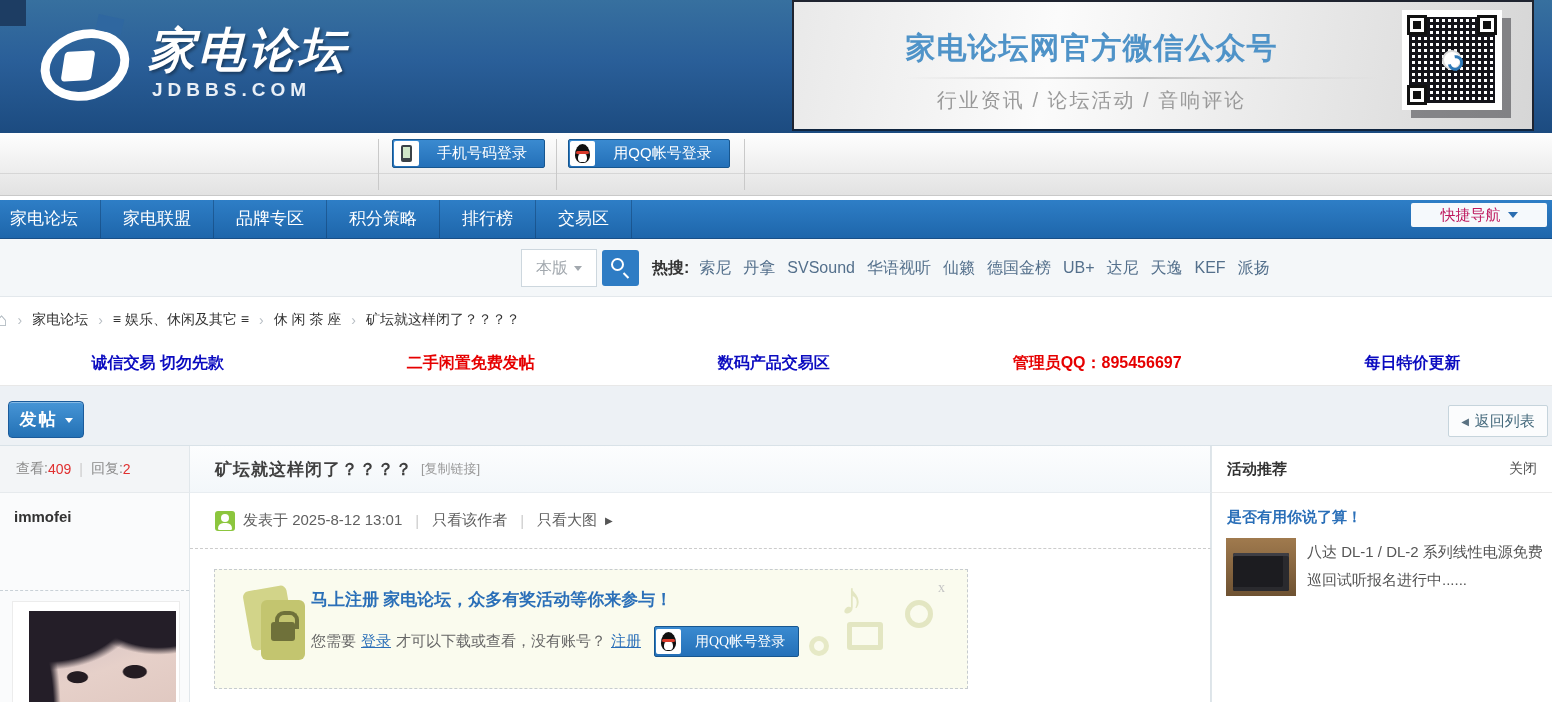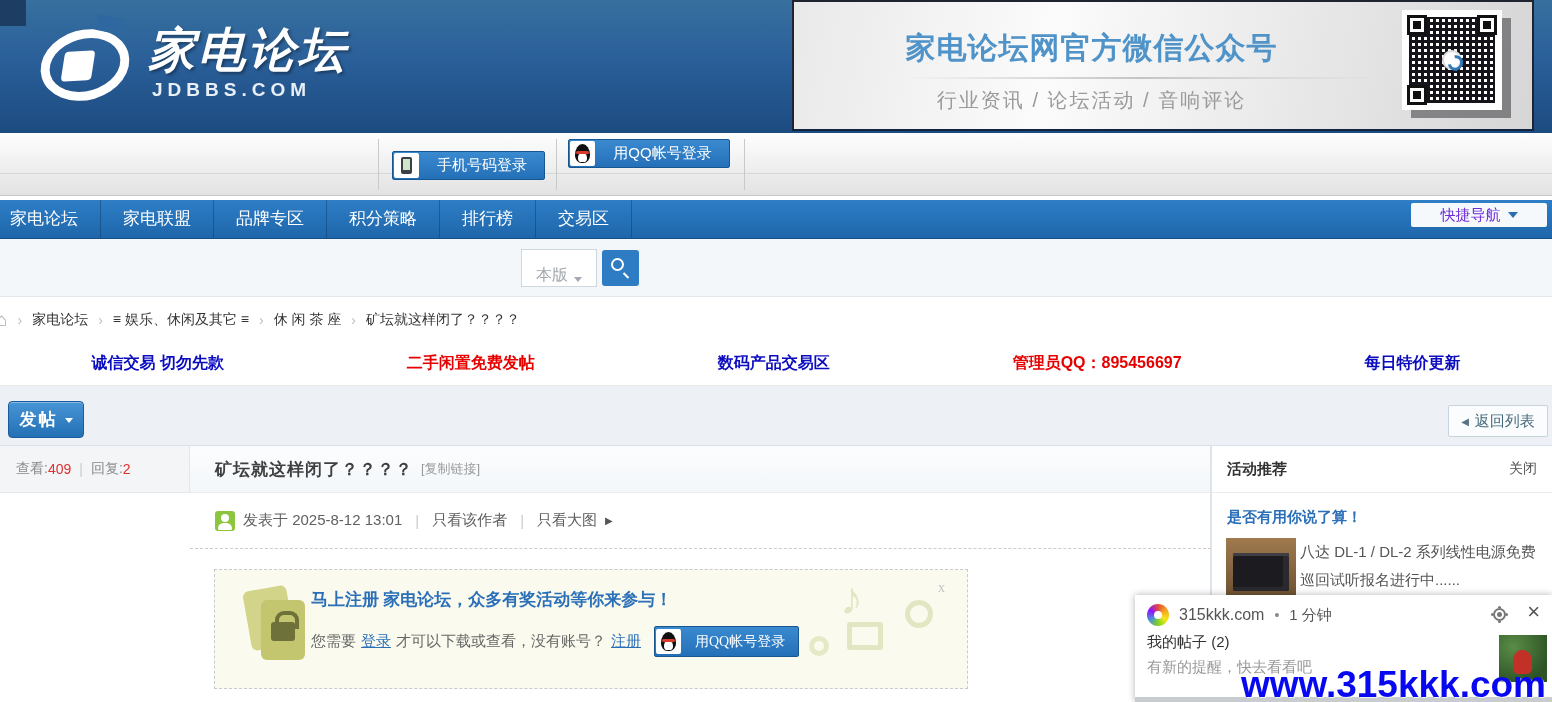--- a/index.html
+++ b/index.html
@@ -77,32 +77,32 @@
   .reglink-top { position:absolute; left:1419px; top:147px; font-size:15px; font-weight:bold; color:#1a64ac; cursor:pointer; }
   .forgot { position:absolute; left:1462px; top:147px; font-size:15px; color:#333; cursor:pointer; }
 
   
   .nav { position:absolute; left:0; top:200px; width:100%; height:39px;
          background:linear-gradient(180deg,#2e7ec6,#1e66ab); border-bottom:1px solid #194f87; }
   .nav-items { display:flex; margin-left:-12px; }
   .nav-item { padding:0 22px; line-height:38px; font-size:17px; color:#fff; cursor:pointer;
               border-right:1px solid rgba(8,40,78,.35); }
   .quick { position:absolute; right:5px; top:3px; width:136px; height:24px; background:#f5f9fc;
-           border-radius:2px; color:#6d28d9; font-size:15px; display:flex; align-items:center;
+           border-radius:2px; color:#be185d; font-size:15px; display:flex; align-items:center;
            justify-content:center; gap:7px; cursor:pointer; }
   .caret-dn-blue { width:0; height:0; border:5px solid transparent; border-top:6px solid #2a6db0; margin-top:5px; }
 
   
   .searchrow { position:absolute; left:0; top:239px; width:100%; height:58px; background:#f4f7f9;
                border-bottom:1px solid #e3e8ec; }
   .sinput { position:absolute; left:4px; top:10px; width:517px; height:38px; border:1px solid #cdd7de;
             border-right:none; padding:0 10px; font-size:15px; color:#555; font-family:inherit; }
   .sinput::placeholder { color:#a8aeb4; }
   .sscope { position:absolute; left:521px; top:10px; width:76px; height:38px; border:1px solid #cdd7de;
-            background:#fff; color:#a2a8ae; font-size:16px; display:flex; align-items:flex-end; gap:6px;
+            background:#fff; color:#a2a8ae; font-size:16px; display:flex; align-items:center; gap:6px;
             padding-left:14px; cursor:pointer; }
   .caret-dn-gray { width:0; height:0; border:4px solid transparent; border-top:5px solid #a2a8ae; margin-top:4px; }
   .sbtn { position:absolute; left:602px; top:11px; width:37px; height:36px; background:#2e7cc4;
           border:none; border-radius:3px; cursor:pointer; }
   .mag { position:absolute; left:9px; top:8px; width:13px; height:13px; border:2px solid #fff; border-radius:50%; }
   .mag::after { content:""; position:absolute; left:12px; top:12px; width:2px; height:7px; background:#fff;
           transform:rotate(-45deg); }
   .hot { position:absolute; left:652px; top:0; height:58px; display:flex; align-items:center; font-size:16px; }
   .hot-label { font-weight:bold; color:#333; margin-right:10px; }
   .hot-link { color:#54708c; margin-right:12px; cursor:pointer; }
@@ -200,21 +200,21 @@
   .d-gear { position:absolute; right:138px; top:66px; width:20px; height:20px; border:5px solid #e6e9c6; border-radius:50%; }
 
   
   .sidebar { position:absolute; left:1211px; top:0; width:341px; height:257px; background:#fff;
              border-left:1px solid #dfe6ea; }
   .sb-head { height:47px; border-bottom:1px solid #ebebeb; display:flex; align-items:center;
              justify-content:space-between; padding:0 15px; }
   .sb-title { font-size:15px; font-weight:bold; color:#333; }
   .sb-close { font-size:14px; color:#555; cursor:pointer; }
   .sb-promo { margin:15px 15px 0; font-size:15px; font-weight:bold; color:#2a6fb8; cursor:pointer; }
-  .sb-item { position:absolute; left:14px; top:92px; right:6px; display:flex; gap:4px; cursor:pointer; }
+  .sb-item { position:absolute; left:14px; top:92px; right:6px; display:flex; gap:11px; cursor:pointer; }
   .sb-thumb { width:70px; height:58px; flex:none; position:relative;
               background:linear-gradient(180deg,#a07a4e,#6e5232); }
   .sb-thumb::after { content:""; position:absolute; left:7px; top:15px; right:7px; bottom:5px;
               background:#1c1c20; border-radius:2px; box-shadow:inset 0 3px 0 #3e3e44, inset -6px -4px 0 #2a2a2e; }
   .sb-text { font-size:15px; color:#555; line-height:28px; }
 
   
   .popup { position:absolute; left:1135px; top:595px; width:417px; height:107px; background:#fff;
            box-shadow:0 0 7px rgba(0,0,0,.3); z-index:5; }
   .pu-row1 { position:absolute; left:12px; top:9px; display:flex; align-items:center; gap:10px; }
@@ -267,21 +267,21 @@
       </div>
     </div>
   </div>
 
   <div class="loginbar">
     <div class="lb-split"></div>
     <div class="vdiv" style="left:378px"></div>
     <div class="vdiv" style="left:556px"></div>
     <div class="vdiv" style="left:744px"></div>
 
-    <div class="btn-blue" style="left:392px; top:18px; width:153px;">
+    <div class="btn-blue" style="left:392px; top:6px; width:153px;">
       <span class="icbox">
           <span class="phoneglyph"></span>
         </span>
       <span class="blabel">手机号码登录</span>
     </div>
     <div class="btn-blue" style="left:568px; top:6px; width:162px;">
       <span class="icbox">
           <span class="penguin"></span>
         </span>
       <span class="blabel">用QQ帐号登录</span>
@@ -316,20 +316,34 @@
   </div>
 
   <div class="searchrow">
     <div class="sscope">
       <span>本版</span>
       <span class="caret-dn-gray"></span>
     </div>
     <button class="sbtn">
       <span class="mag"></span>
     </button>
+    <div class="hot">
+      <span class="hot-label">热搜:</span>
+      <span class="hot-link">索尼</span>
+      <span class="hot-link">丹拿</span>
+      <span class="hot-link">SVSound</span>
+      <span class="hot-link">华语视听</span>
+      <span class="hot-link">仙籁</span>
+      <span class="hot-link">德国金榜</span>
+      <span class="hot-link">UB+</span>
+      <span class="hot-link">达尼</span>
+      <span class="hot-link">天逸</span>
+      <span class="hot-link">KEF</span>
+      <span class="hot-link">派扬</span>
+    </div>
   </div>
 
   <div class="crumb">
     <span class="home-ic">⌂</span>
     <span class="crumb-sep">›</span>
     <span class="crumb-item">家电论坛</span>
     <span class="crumb-sep">›</span>
     <span class="crumb-item">≡ 娱乐、休闲及其它 ≡</span>
     <span class="crumb-sep">›</span>
     <span class="crumb-item">休 闲 茶 座</span>
@@ -359,20 +373,27 @@
   <div class="content">
 
     <div class="leftcol-head">
       <span>查看:</span>
       <span class="statnum">409</span>
       <span class="statsep">|</span>
       <span>回复:</span>
       <span class="statnum">2</span>
     </div>
 
+    <div class="leftcol-body">
+      <div class="author">immofei</div>
+      <div class="lc-dash"></div>
+      <div class="avacard">
+        <div class="avaphoto"></div>
+      </div>
+    </div>
 
     <div class="titlebar">
       <span class="ttitle">矿坛就这样闭了？？？？</span>
       <span class="copylink">[复制链接]</span>
     </div>
 
     <div class="metarow">
       <span class="avy"></span>
       <span>发表于 2025-8-12 13:01</span>
       <span class="metasep">|</span>
@@ -417,29 +438,14 @@
         <span class="sb-close">关闭</span>
       </div>
       <div class="sb-promo">是否有用你说了算！</div>
       <div class="sb-item">
         <div class="sb-thumb"></div>
         <div class="sb-text">八达 DL-1 / DL-2 系列线性电源免费巡回试听报名进行中......</div>
       </div>
     </div>
   </div>
 
-  <div class="popup">
-    <div class="pu-row1">
-      <span class="pinwheel"></span>
-      <span class="pu-src">315kkk.com</span>
-      <span class="pu-dot">•</span>
-      <span class="pu-time">1 分钟</span>
-    </div>
-    <span class="pu-gear"></span>
-    <span class="pu-x">×</span>
-    <div class="pu-title">我的帖子 (2)</div>
-    <div class="pu-body">有新的提醒，快去看看吧</div>
-    <div class="pu-thumb"></div>
-    <div class="pu-strip"></div>
-    <div class="watermark">www.315kkk.com</div>
-  </div>
 
 </div>
 
 </body></html>

